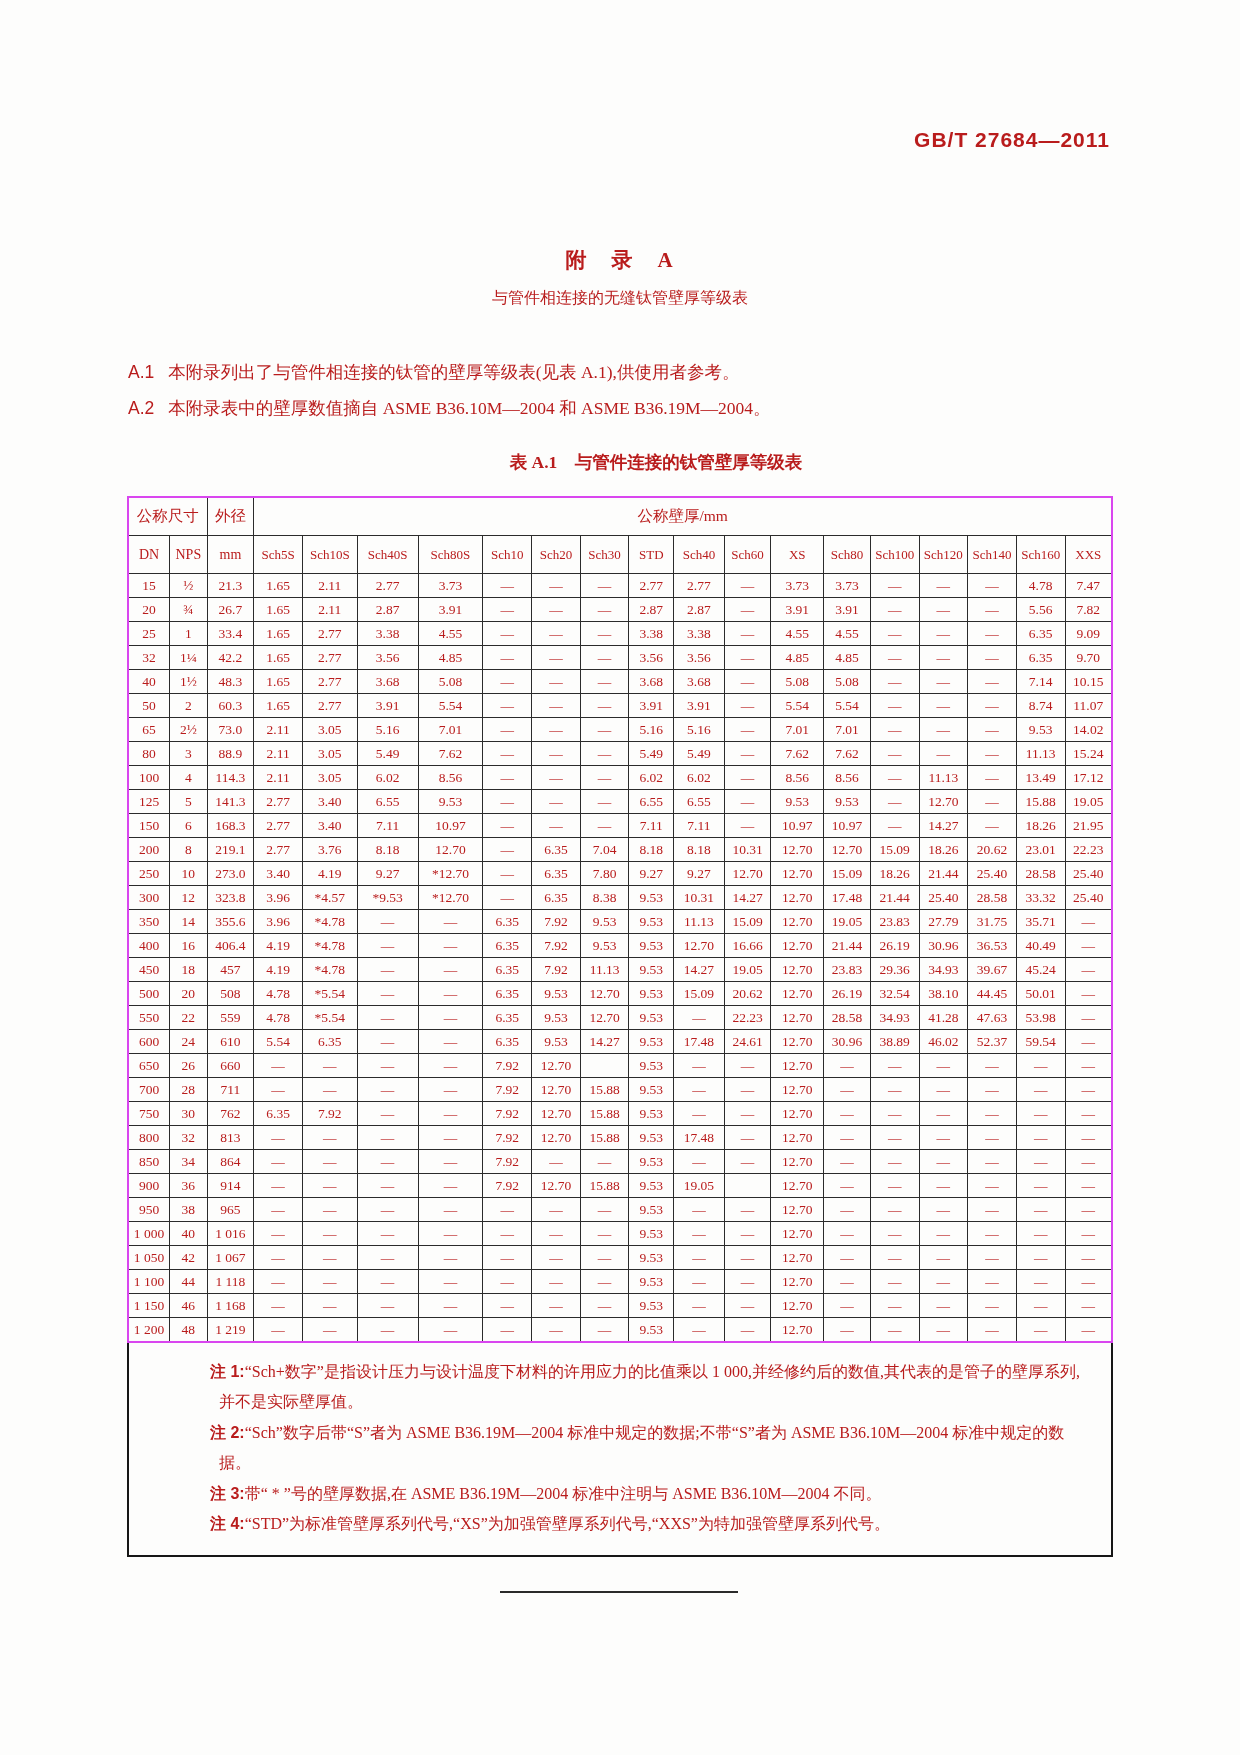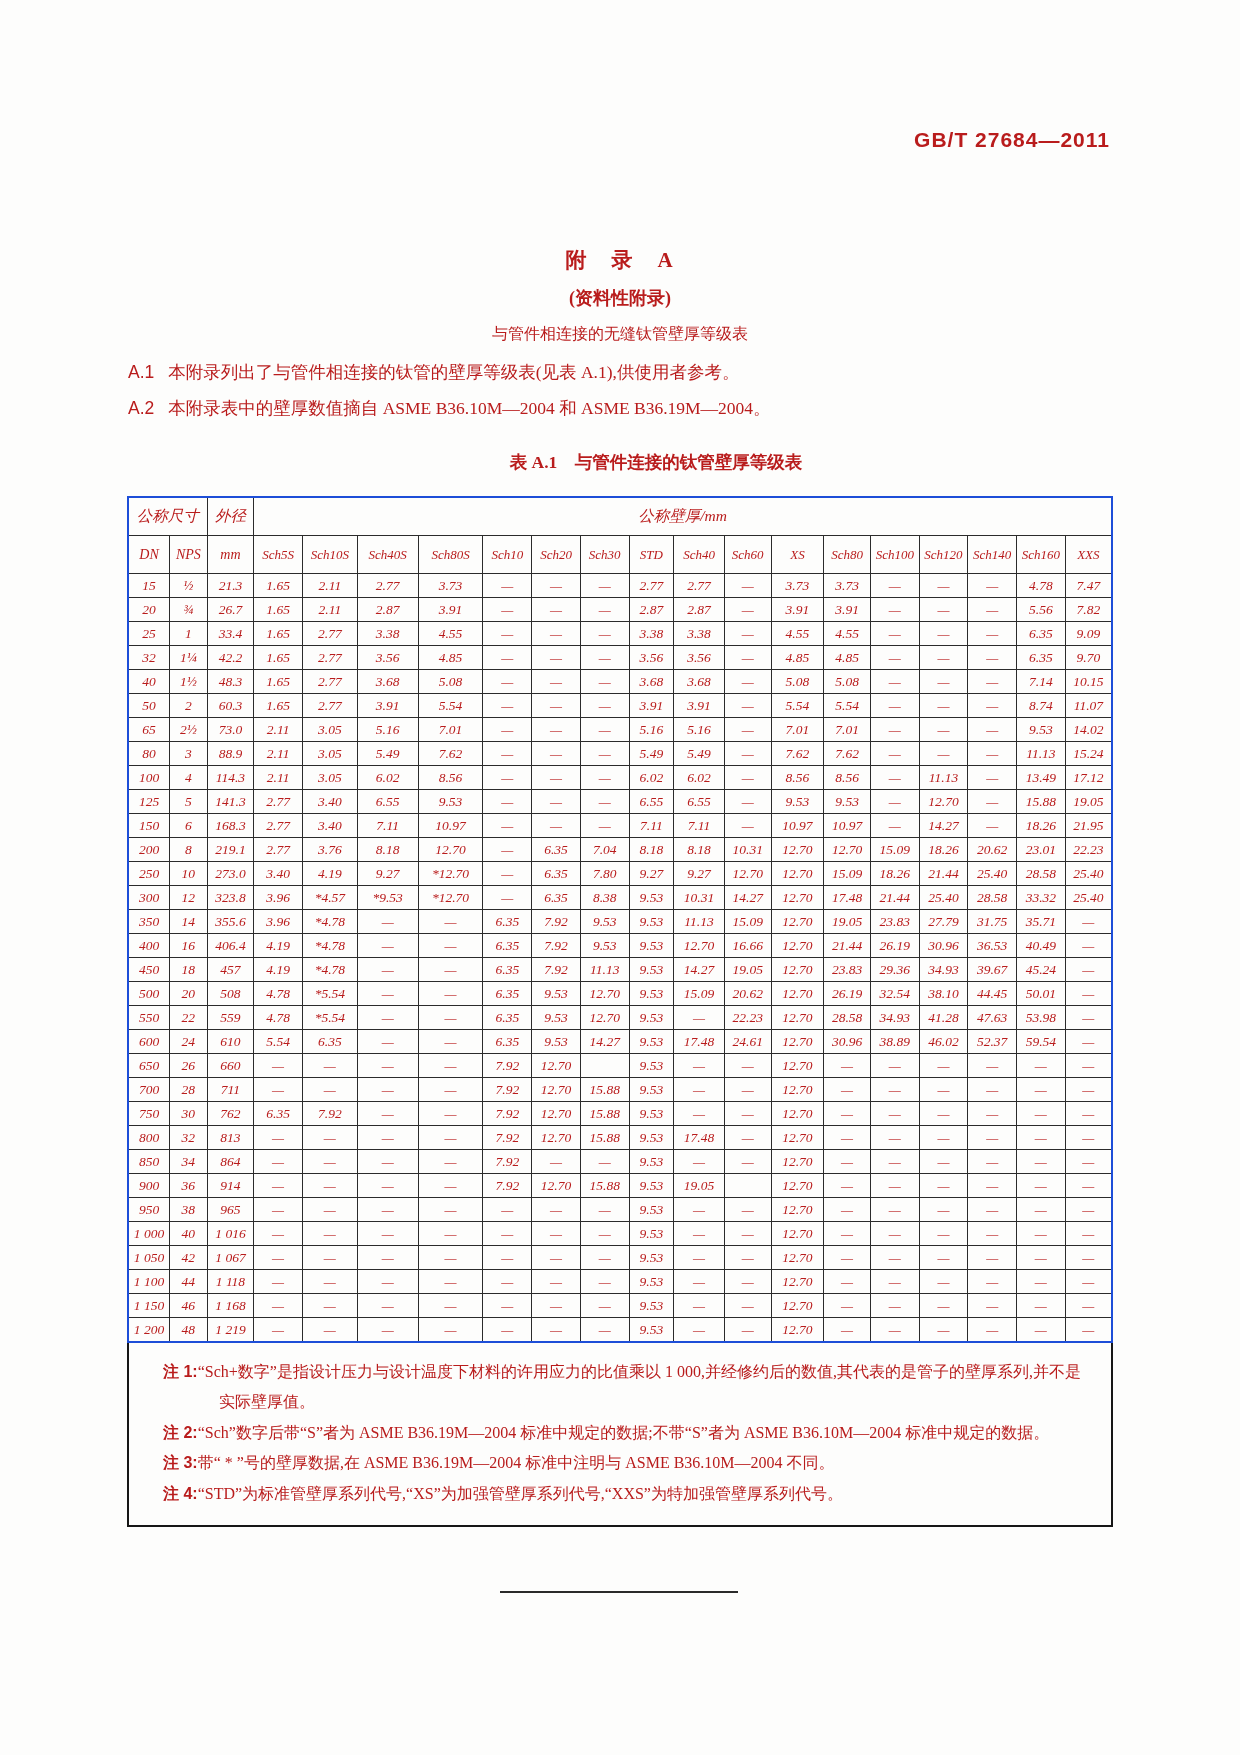--- a/index.html
+++ b/index.html
@@ -24,22 +24,21 @@
   .para-a1{top:360px;}
   .para-a2{top:396px;}
   .para-label{font-family:"Liberation Sans","DejaVu Sans",sans-serif;font-weight:normal;margin-right:14px;}
   .table-caption{
     position:absolute;top:450px;left:0;width:100%;
     text-align:center;font-size:17.5px;font-weight:bold;padding-left:36px;
   }
   .table-wrap{position:absolute;top:496px;left:127px;width:986px;}
   table.grade-table{
     border-collapse:collapse;table-layout:fixed;width:986px;
-    border:2px solid #1d4ed8;
-    font-style:italic;
+    border:2px solid #d946ef;
   }
   .grade-table th,.grade-table td{
     border:1px solid #2b2b2b;
     text-align:center;vertical-align:middle;
     padding:0 1px;
     font-weight:normal;
     overflow:hidden;white-space:nowrap;
   }
   .grade-table thead th{font-size:14px;height:37px;}
   .grade-table thead th.sch{font-size:13px;}
@@ -48,36 +47,35 @@
   .notes-box{
     border:2px solid #161616;border-top:none;
     padding:14px 18px 16px 34px;
     background:#fdfdfc;
   }
   .note{
     font-size:16px;line-height:1.9;
     padding-left:56px;text-indent:-56px;
     margin:0;
   }
-  .note-label{font-family:"Liberation Sans","DejaVu Sans",sans-serif;font-weight:bold;}
+  .note-label{font-family:"Liberation Sans","DejaVu Sans",sans-serif;font-weight:bold;margin-left:47px;}
   .footer-rule{
     position:absolute;top:1591px;left:500px;width:238px;
     border-top:2px solid #2a2a2a;height:0;
   }
 </style>
 </head>
 <body>
 
 <div class="page">
 
   <div class="doc-number">GB/T 27684—2011</div>
 
   <div class="title-block">
     <div class="appendix-title">附　录　A</div>
-    <div class="appendix-subtitle">(资料性附录)</div>
     <div class="appendix-heading">与管件相连接的无缝钛管壁厚等级表</div>
   </div>
 
   <div class="para para-a1">
     <span class="para-label">A.1</span><span>本附录列出了与管件相连接的钛管的壁厚等级表(见表 A.1),供使用者参考。</span>
   </div>
   <div class="para para-a2">
     <span class="para-label">A.2</span><span>本附录表中的壁厚数值摘自 ASME B36.10M—2004 和 ASME B36.19M—2004。</span>
   </div>
 

